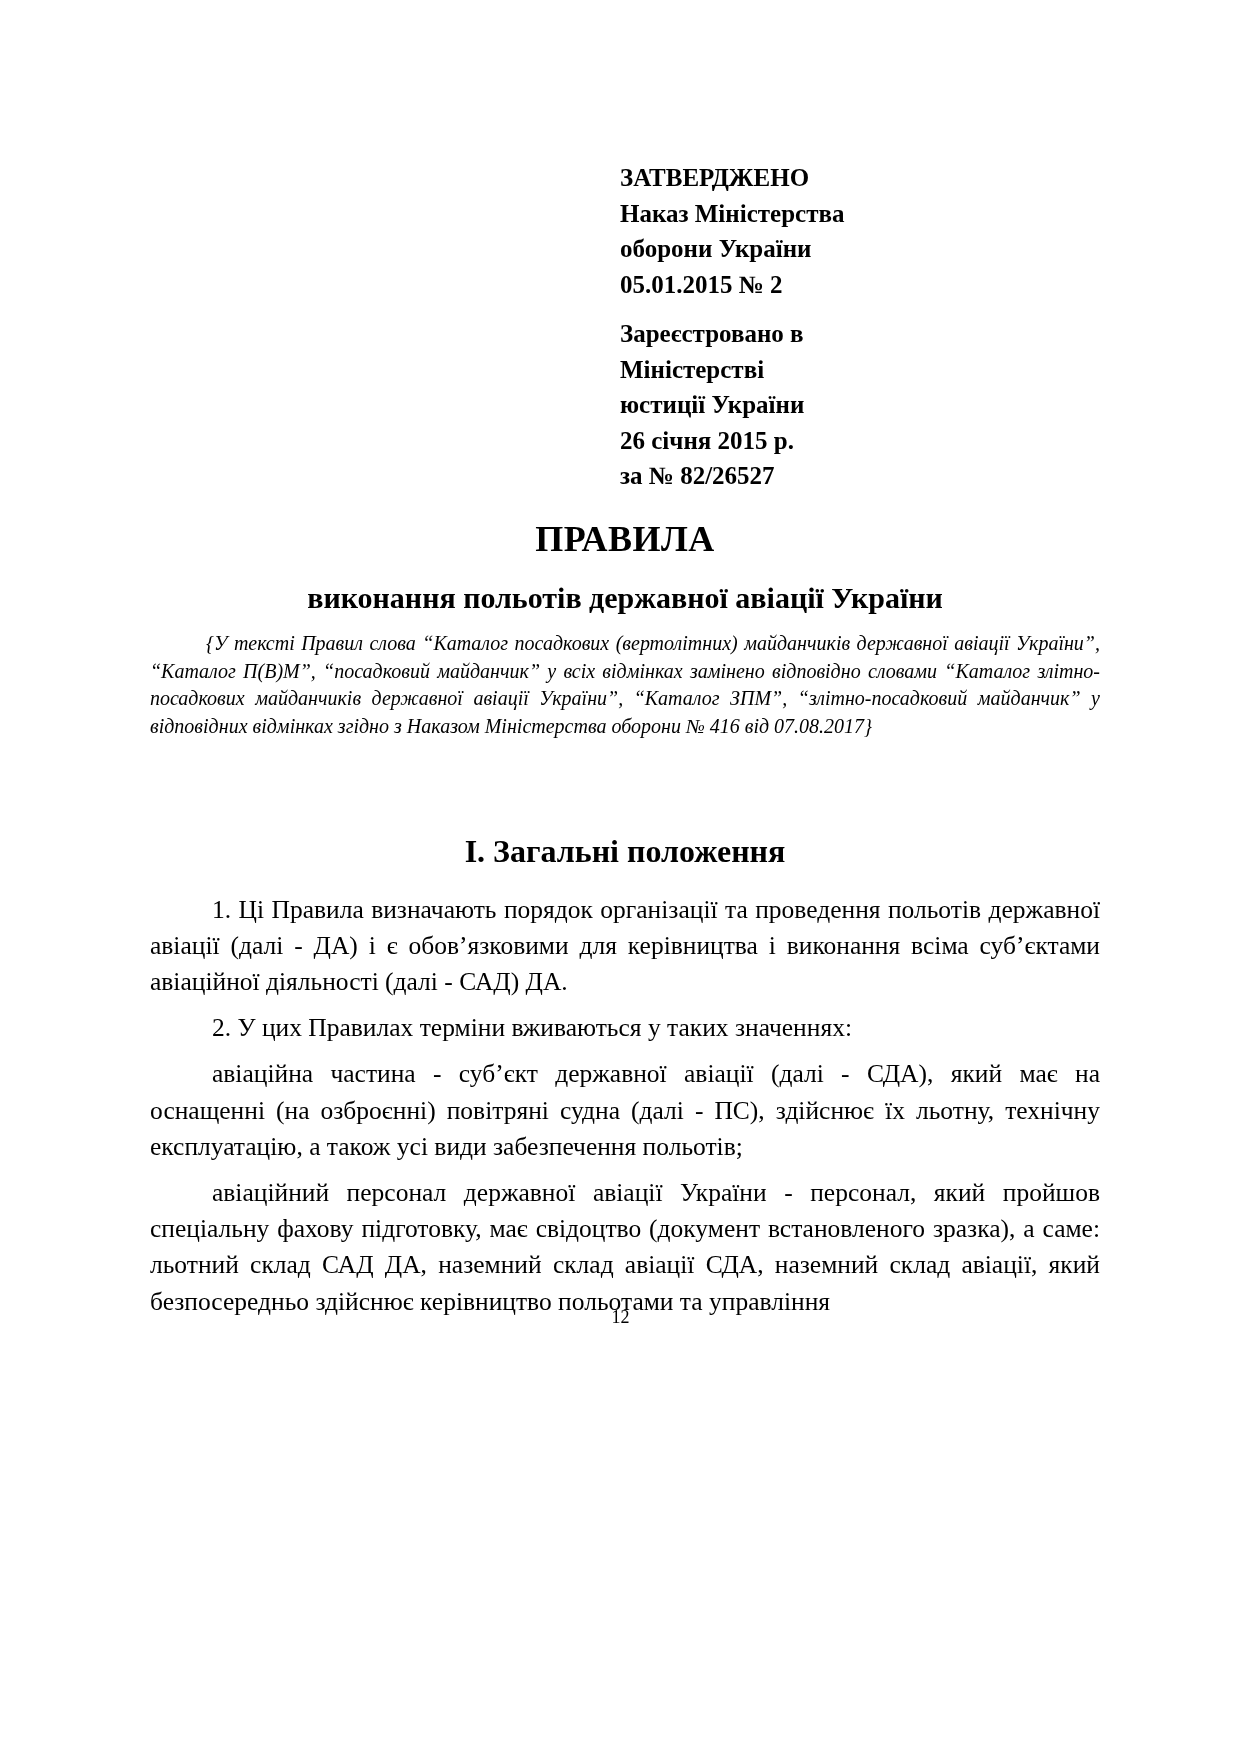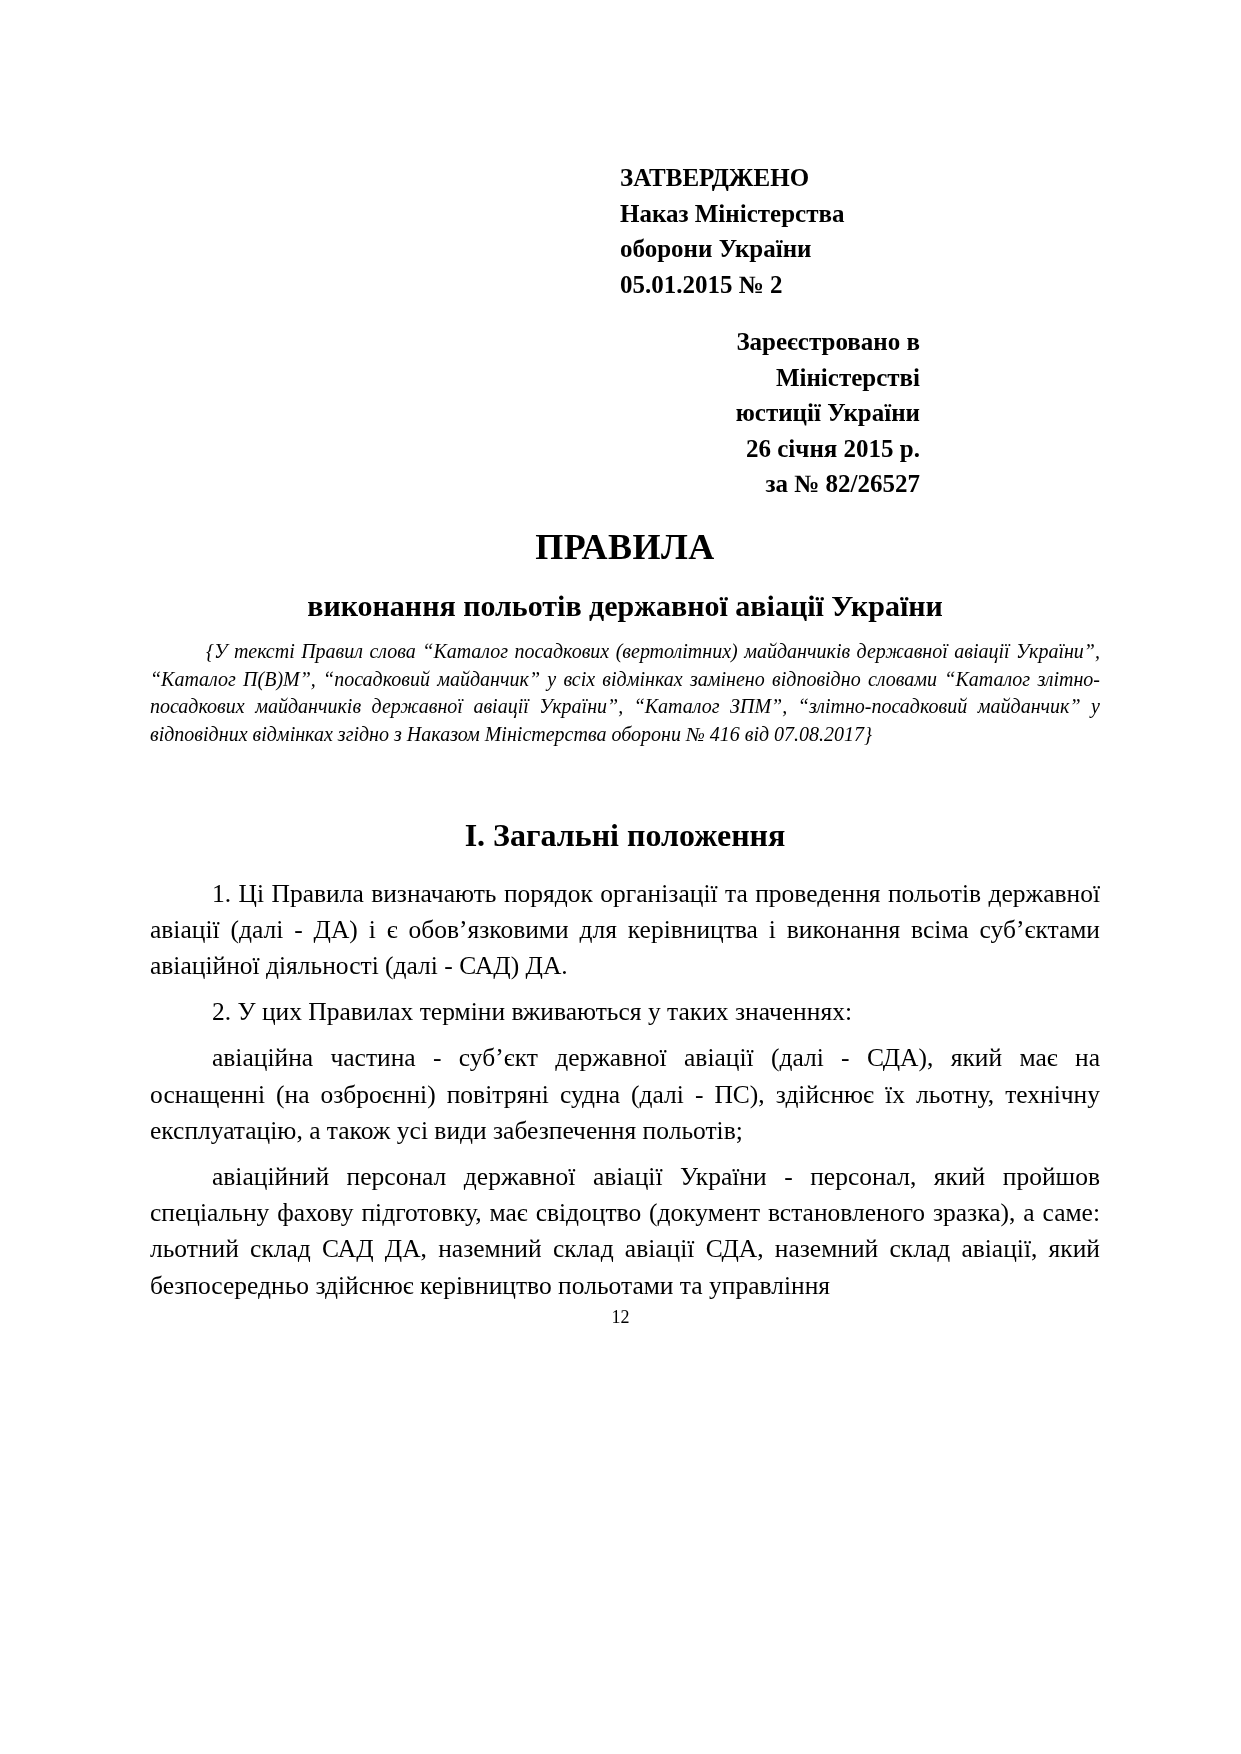--- a/index.html
+++ b/index.html
@@ -44,22 +44,21 @@
     width: 300px;
     font-weight: bold;
     font-size: 25px;
     line-height: 1.42;
     text-align: left;
   }
   .approval-line {
     white-space: nowrap;
   }
   .approval-group + .approval-group {
-    margin-top: 22px;
-    text-align: right;
+    margin-top: 14px;
   }
 
   
   .doc-title {
     text-align: center;
     font-weight: bold;
     font-size: 36px;
     line-height: 1.2;
     margin-top: 24px;
     letter-spacing: 0.5px;
@@ -80,21 +79,21 @@
     text-align: justify;
     text-indent: 56px;
     margin-top: 14px;
   }
 
   
   .section-heading {
     text-align: center;
     font-weight: bold;
     font-size: 32px;
-    margin-top: 68px;
+    margin-top: 92px;
     margin-bottom: 10px;
   }
 
   
   .body-par {
     font-size: 25.5px;
     line-height: 1.42;
     text-align: justify;
     text-indent: 62px;
     margin: 0;

